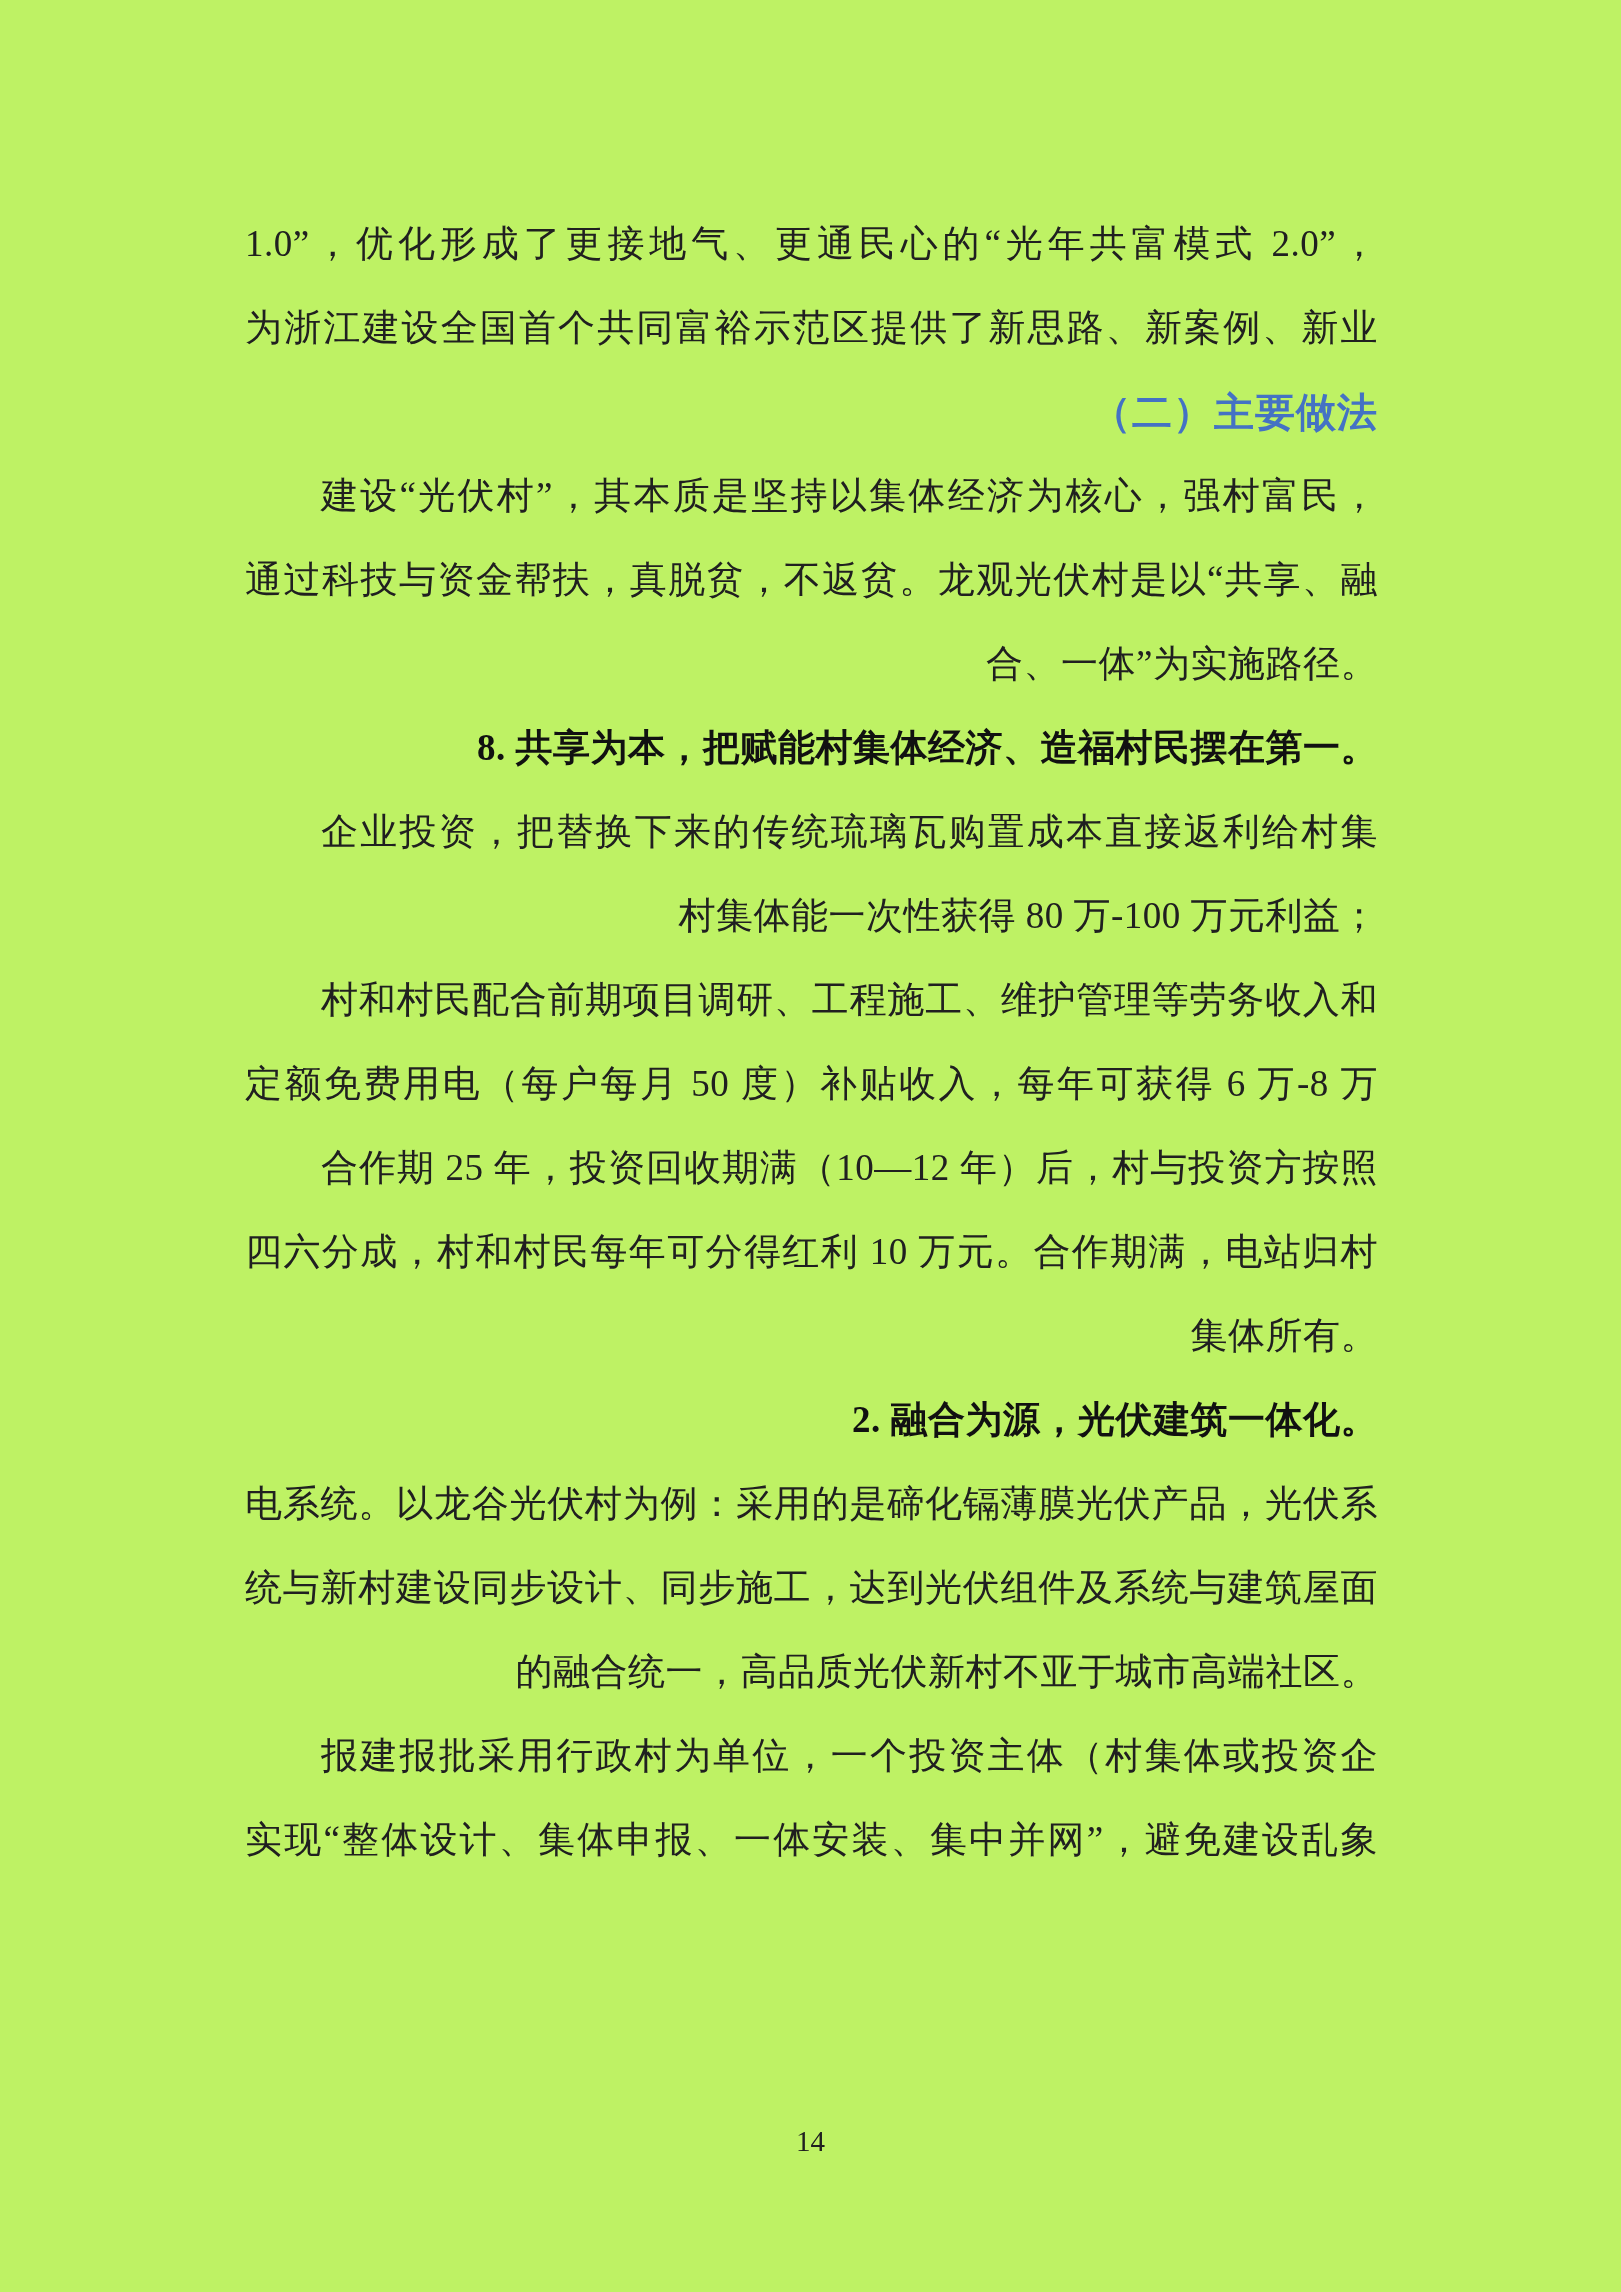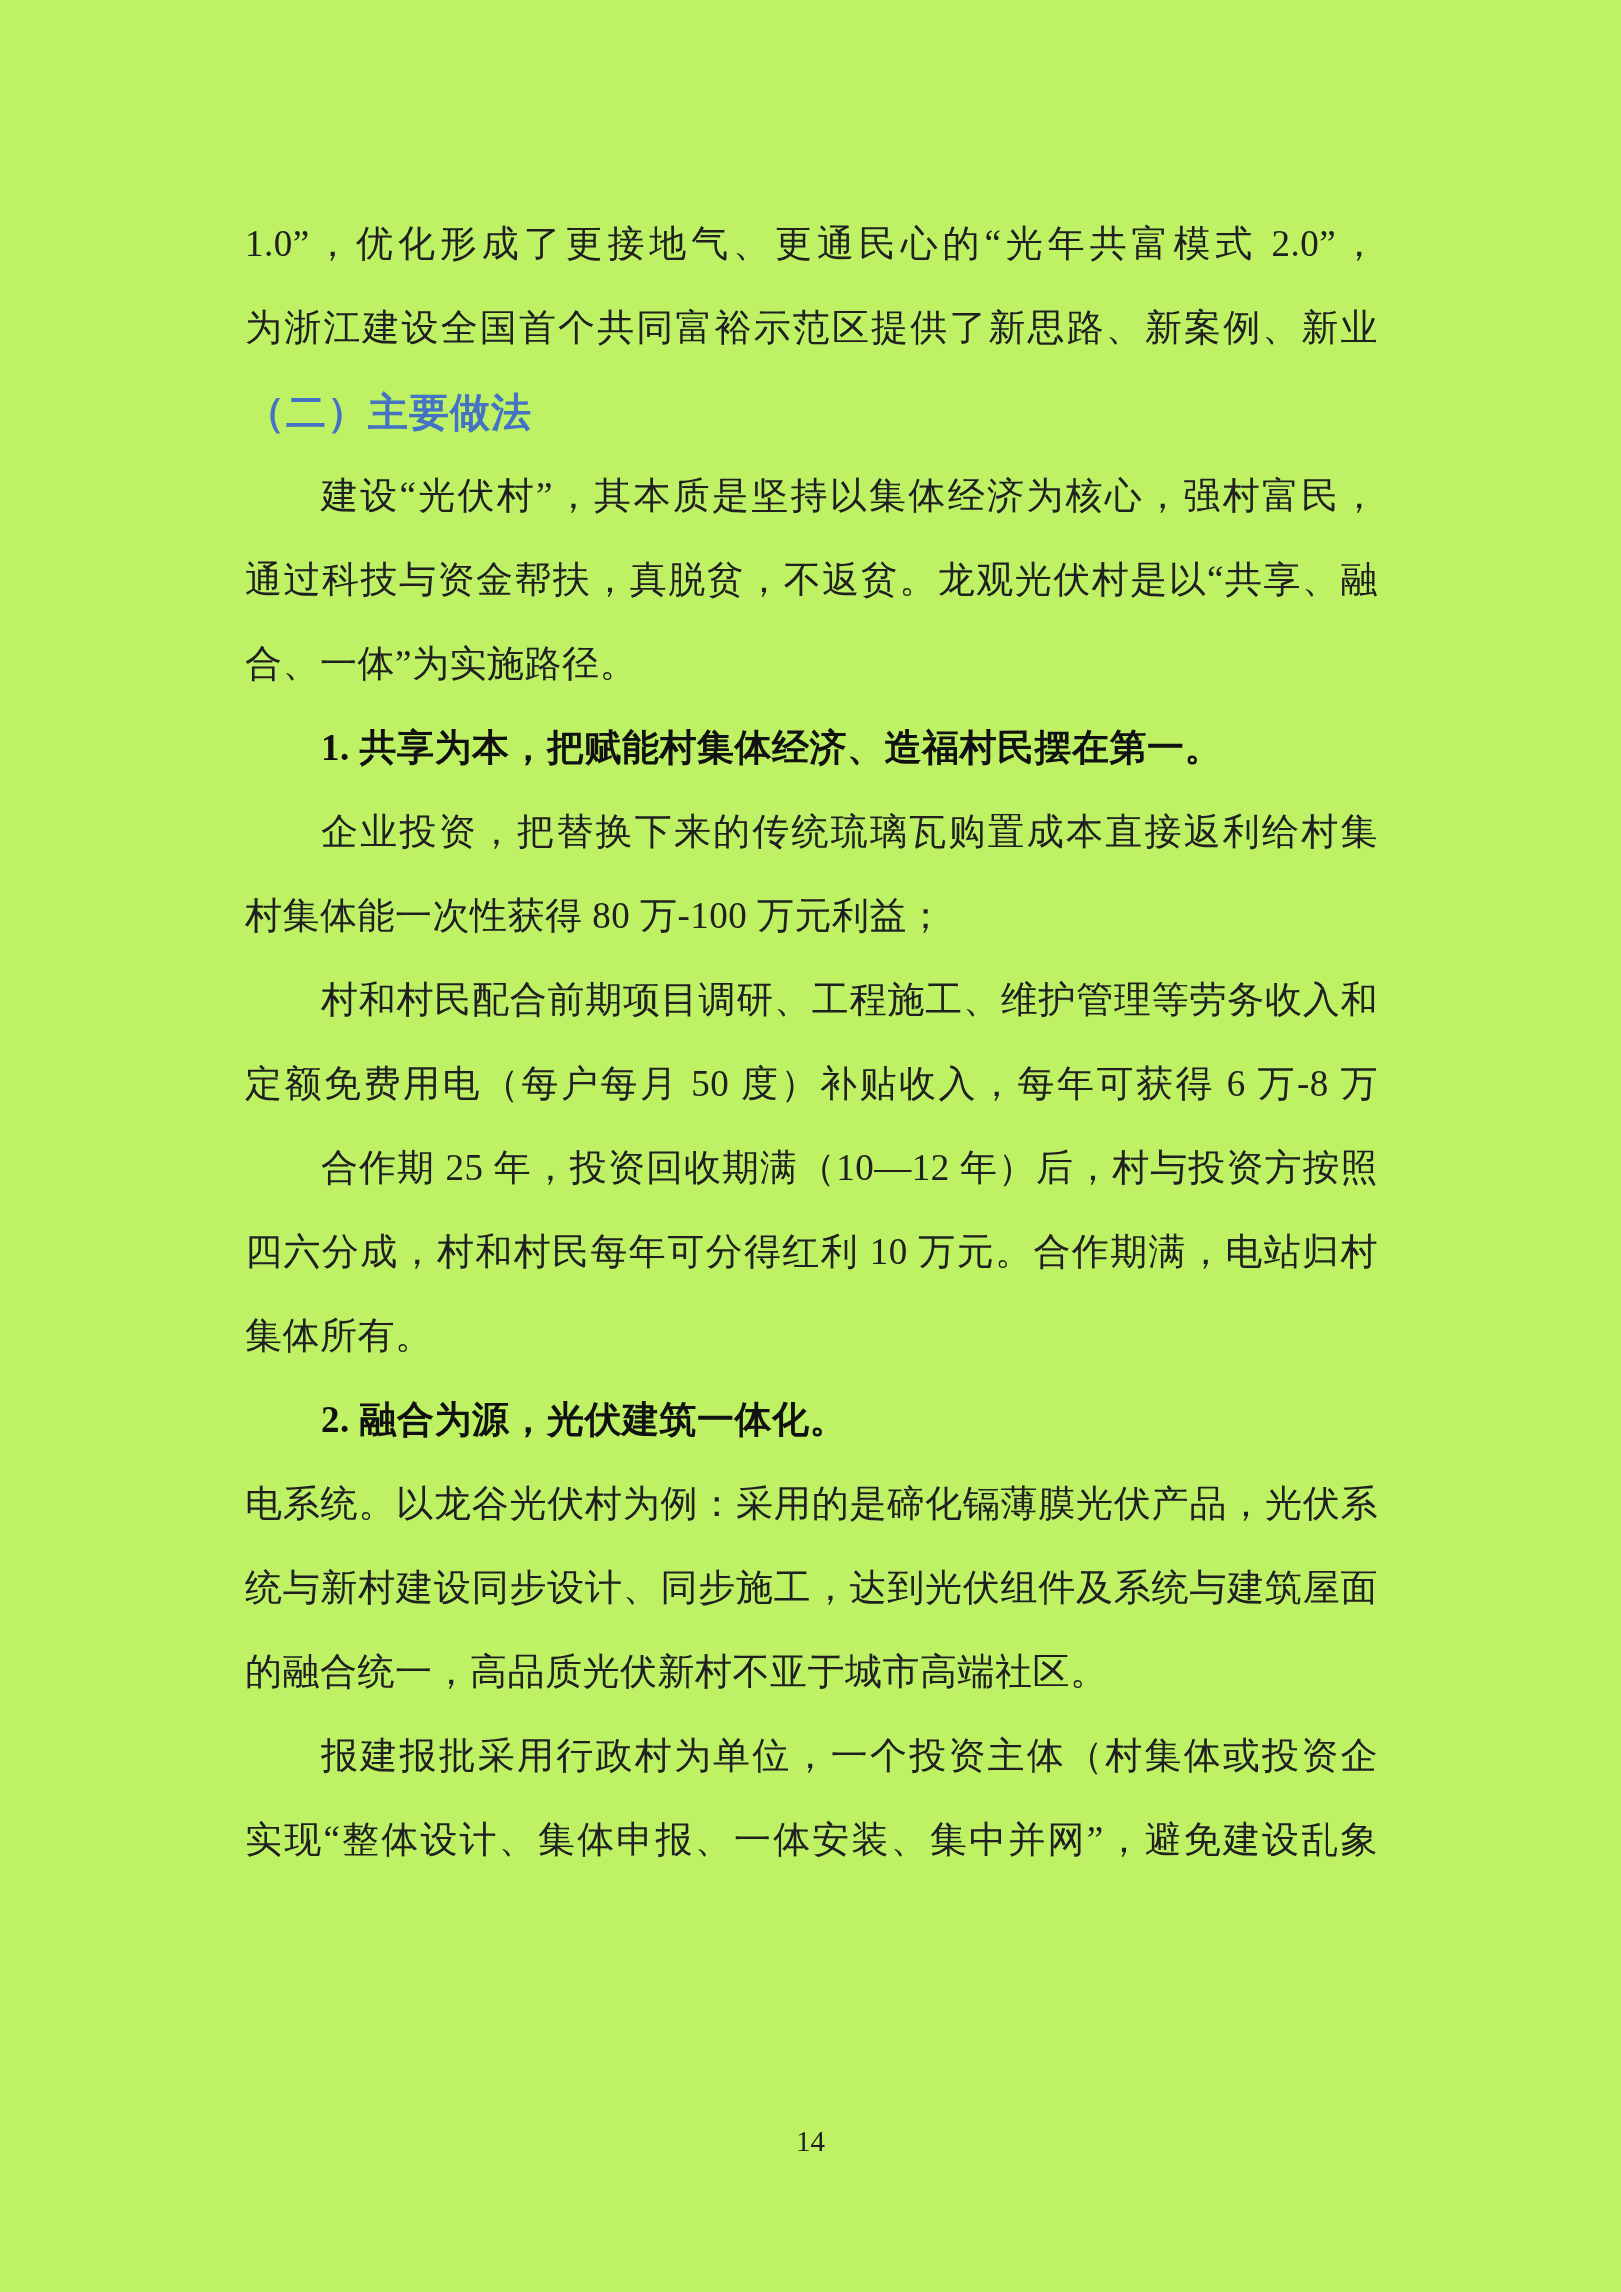--- a/index.html
+++ b/index.html
@@ -20,21 +20,21 @@
     left: 245px;
     top: 202px;
     width: 1133px;
   }
   .line {
     height: 84px;
     line-height: 84px;
     font-size: 37px;
     color: #202020;
     white-space: nowrap;
-    text-align: left;
+    text-align: right;
     letter-spacing: 0.5px;
   }
   .line.fill {
     white-space: normal;
     overflow: hidden;
     text-align: justify;
     text-align-last: justify;
     text-justify: inter-character;
   }
   .line.indent {
@@ -67,21 +67,21 @@
 <body>
 
 <div class="page">
   <div class="content">
       <div class="line body fill">1.0”，优化形成了更接地气、更通民心的“光年共富模式 2.0”，</div>
       <div class="line body fill">为浙江建设全国首个共同富裕示范区提供了新思路、新案例、新业态。</div>
       <div class="line section-heading" style="color: rgb(68, 114, 196);">（二）主要做法</div>
       <div class="line body indent fill">建设“光伏村”，其本质是坚持以集体经济为核心，强村富民，</div>
       <div class="line body fill">通过科技与资金帮扶，真脱贫，不返贫。龙观光伏村是以“共享、融</div>
       <div class="line body">合、一体”为实施路径。</div>
-      <div class="line sub-heading indent">1. 共享为本，把赋能村集体经济、造福村民摆在第一。</div>
+      <div class="line sub-heading indent">8. 共享为本，把赋能村集体经济、造福村民摆在第一。</div>
       <div class="line body indent fill">企业投资，把替换下来的传统琉璃瓦购置成本直接返利给村集体，</div>
       <div class="line body">村集体能一次性获得 80 万-100 万元利益；</div>
       <div class="line body indent fill">村和村民配合前期项目调研、工程施工、维护管理等劳务收入和</div>
       <div class="line body fill">定额免费用电（每户每月 50 度）补贴收入，每年可获得 6 万-8 万元；</div>
       <div class="line body indent fill">合作期 25 年，投资回收期满（10—12 年）后，村与投资方按照</div>
       <div class="line body fill">四六分成，村和村民每年可分得红利 10 万元。合作期满，电站归村</div>
       <div class="line body">集体所有。</div>
       <div class="line sub-heading indent">2. 融合为源，光伏建筑一体化。</div>
       <div class="line body fill">电系统。以龙谷光伏村为例：采用的是碲化镉薄膜光伏产品，光伏系</div>
       <div class="line body fill">统与新村建设同步设计、同步施工，达到光伏组件及系统与建筑屋面</div>

